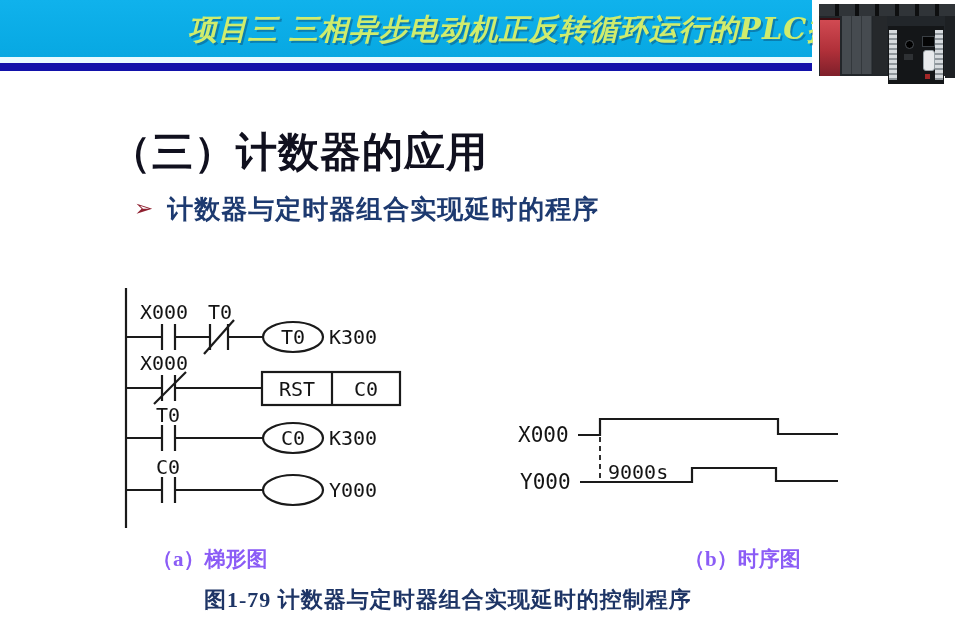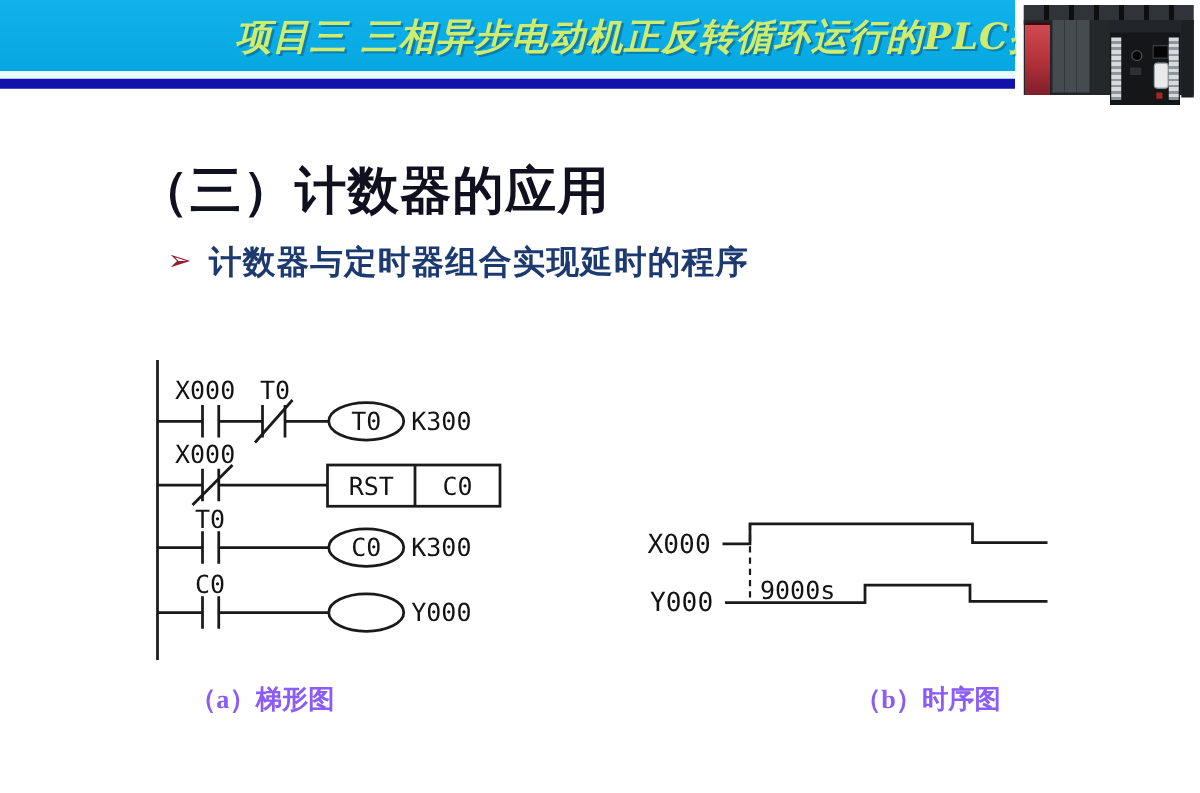--- a/index.html
+++ b/index.html
@@ -171,14 +171,15 @@
     <g>
       <text class="dg-text-sm" x="28" y="52">X000</text>
       <text class="dg-text-sm" x="30" y="99">Y000</text>
       <text class="dg-text" x="118" y="89">9000s</text>
     </g>
   </svg>
 
   <div class="sub-caption a">（a）梯形图</div>
   <div class="sub-caption b">（b）时序图</div>
 
+  <div class="figure-caption">图1-79  计数器与定时器组合实现延时的控制程序</div>
 
 </div>
 
 </body></html>

